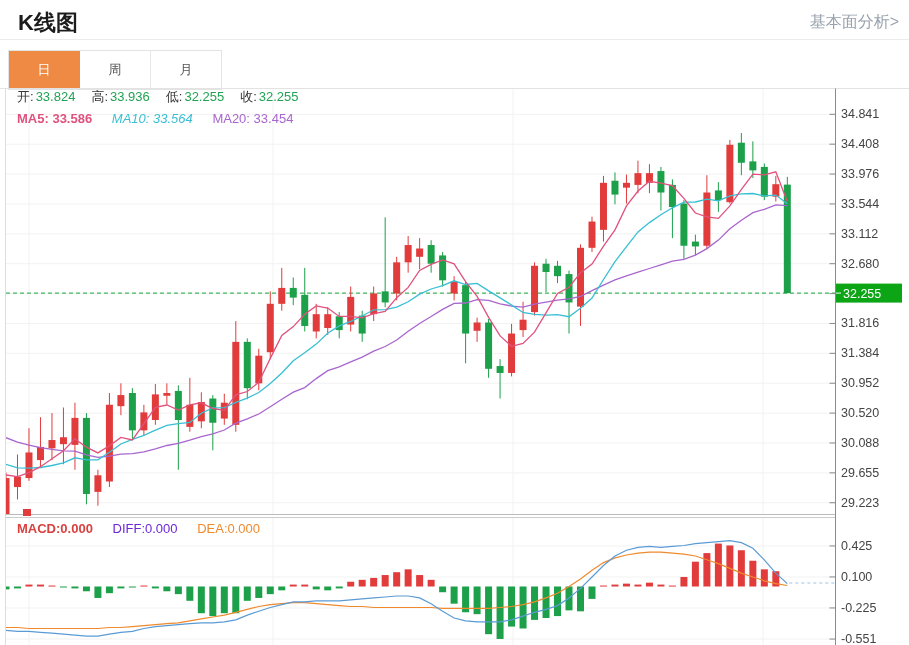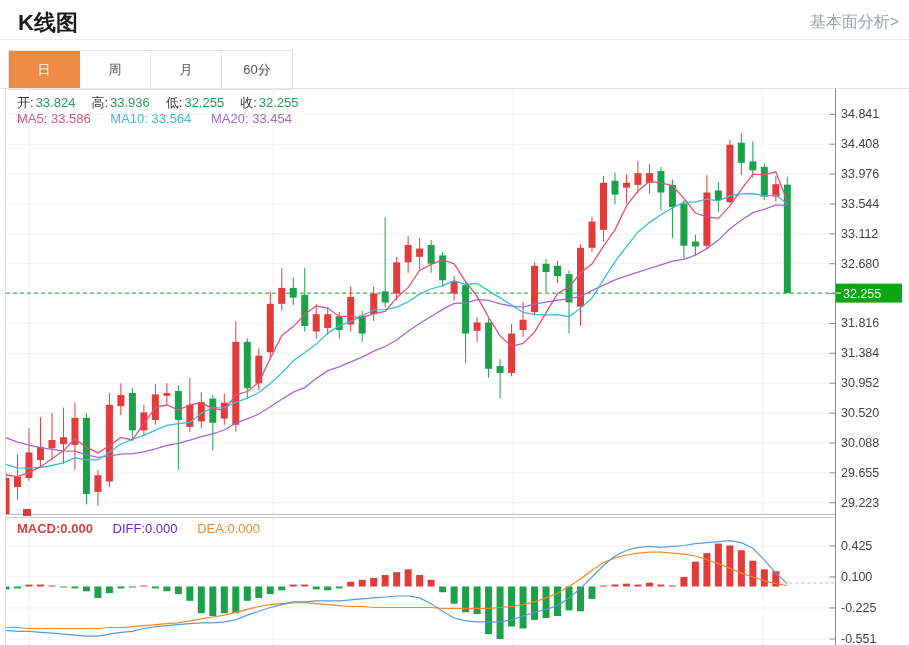--- a/index.html
+++ b/index.html
@@ -10,39 +10,38 @@
   .divider{position:absolute;left:0;top:39px;width:909px;height:1px;background:#ececec;}
   .tabs{position:absolute;left:8px;top:50px;height:38px;display:flex;border:1px solid #e3e3e3;box-sizing:content-box;background:#fff;}
   .tab{width:70px;height:38px;line-height:38px;text-align:center;font-size:13px;color:#555;
        border-right:1px solid #e7e7e7;cursor:pointer;background:#fff;}
   .tab:last-child{border-right:none;}
   .tab.active{background:#EF8A45;color:#fff;border-right:1px solid #EF8A45;}
   #chart{position:absolute;left:0;top:0;}
   .legend{position:absolute;font-size:13px;white-space:nowrap;}
   .legend .lab{color:#333;margin-right:2px;}
   .legend .val{margin-right:16px;}
-  .l-ohlc{left:17px;top:94px;}
+  .l-ohlc{left:17px;top:88px;}
   .l-ohlc .val{color:#21a353;}
   .l-ma{left:17px;top:111px;}
   .l-macd{left:17px;top:521px;}
   .pair{margin-right:16px;}
 </style>
 </head>
 <body>
 
 <div>
   <div class="title">K线图</div>
   <a class="fund-link">基本面分析&gt;</a>
   <div class="divider"></div>
 
   <div class="tabs" id="tabs">
       <div class="tab active">日</div>
       <div class="tab">周</div>
       <div class="tab">月</div>
-      <div class="tab">60分</div>
     </div>
 
   <svg id="chart" width="909" height="645" viewBox="0 0 909 645">
       <g>
         <line x1="29" y1="88.5" x2="29" y2="514.5" stroke="#F2F2F2" stroke-width="1"></line>
         <line x1="29" y1="517.5" x2="29" y2="645" stroke="#F2F2F2" stroke-width="1"></line>
         <line x1="273" y1="88.5" x2="273" y2="514.5" stroke="#F2F2F2" stroke-width="1"></line>
         <line x1="273" y1="517.5" x2="273" y2="645" stroke="#F2F2F2" stroke-width="1"></line>
         <line x1="513" y1="88.5" x2="513" y2="514.5" stroke="#F2F2F2" stroke-width="1"></line>
         <line x1="513" y1="517.5" x2="513" y2="645" stroke="#F2F2F2" stroke-width="1"></line>
@@ -484,22 +483,22 @@
         <text x="841" y="643.0654" font-size="12.5" fill="#444444">-0.551</text>
       </g>
       <rect x="23" y="509" width="8" height="7" fill="#E23B3B"></rect>
     </svg>
 
   <div class="legend l-ohlc">
     <span class="lab">开:</span><span class="val">33.824</span><span class="lab">高:</span><span class="val">33.936</span><span class="lab">低:</span><span class="val">32.255</span><span class="lab">收:</span><span class="val">32.255</span>
   </div>
 
   <div class="legend l-ma">
-    <span class="pair" id="ma5-pair" style="color: rgb(224, 82, 126);"><span>MA5:</span> <span>33.586</span></span>
-    <span class="pair" id="ma10-pair" style="color: rgb(56, 191, 212);"><span>MA10:</span> <span>33.564</span></span>
+    <span class="pair" id="ma5-pair" style="color: rgb(224, 82, 126); font-weight: bold;"><span>MA5:</span> <span>33.586</span></span>
+    <span class="pair" id="ma10-pair" style="color: rgb(56, 191, 212); font-style: italic;"><span>MA10:</span> <span>33.564</span></span>
     <span class="pair" id="ma20-pair" style="color: rgb(169, 102, 206);"><span>MA20:</span> <span>33.454</span></span>
   </div>
 
   <div class="legend l-macd">
     <span class="pair" id="macd-pair" style="color: rgb(217, 64, 64); font-weight: bold;"><span>MACD:</span><span>0.000</span></span>
     <span class="pair" id="diff-pair" style="color: #6d28d9;"><span>DIFF:</span><span>0.000</span></span>
     <span class="pair" id="dea-pair" style="color: rgb(239, 138, 46);"><span>DEA:</span><span>0.000</span></span>
   </div>
 </div>
 

